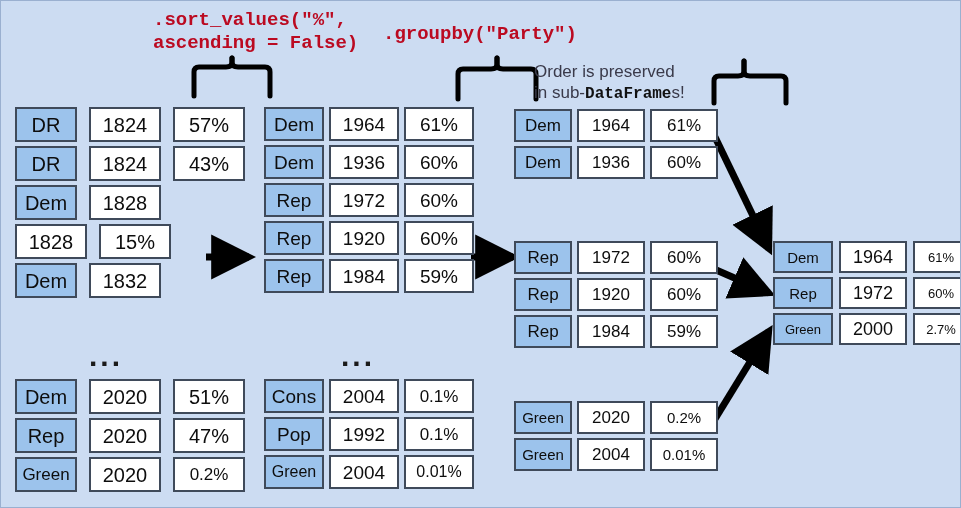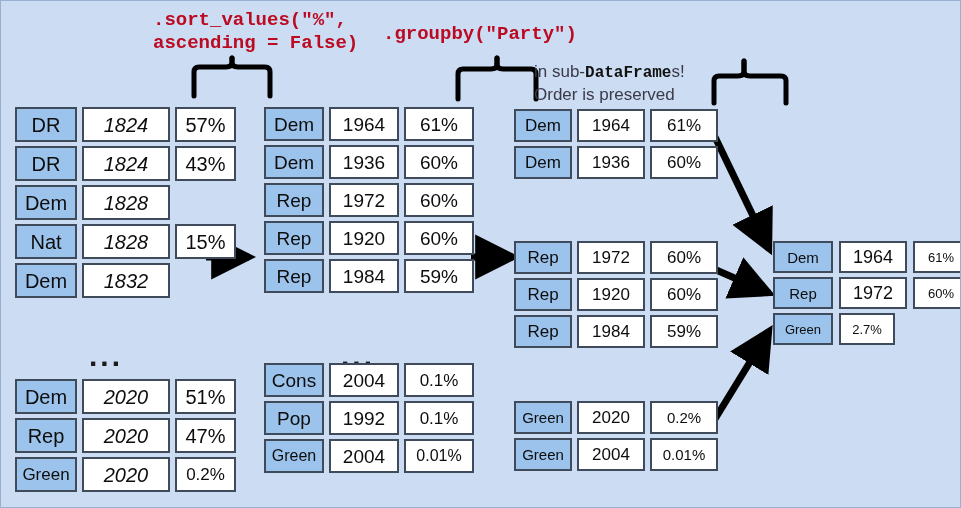--- a/index.html
+++ b/index.html
@@ -26,23 +26,23 @@
     display:flex;align-items:center;justify-content:center;
     font-family:"Liberation Sans", sans-serif;
     line-height:1;
   }
   .cell.party{background:#9cc3ec;}
   .cell.val{background:#ffffff;}
 
   
   .sz-lg .cell{height:35px;font-size:20px;margin:0 0 4px 0;}
   .sz-lg .cell.c0{width:62px;}
-  .sz-lg .cell.c1{width:88px;font-style:italic;}
-  .sz-lg .cell.c2{width:61px;}
-  .sz-lg .row{gap:5px;align-items:flex-end;}
+  .sz-lg .cell.c1{width:72px;}
+  .sz-lg .cell.c2{width:72px;}
+  .sz-lg .row{gap:12px;align-items:flex-end;}
 
   .sz-md .cell{height:34px;font-size:19px;margin:0 0 4px 0;}
   .sz-md .cell.c0{width:60px;}
   .sz-md .cell.c1{width:70px;}
   .sz-md .cell.c2{width:70px;}
   .sz-md .row{gap:5px;}
 
   .sz-sm .cell{height:33px;font-size:17px;margin:0 0 4px 0;}
   .sz-sm .cell.c0{width:58px;}
   .sz-sm .cell.c1{width:68px;}
@@ -135,41 +135,40 @@
     <g>
       <line x1="714" y1="418" x2="768" y2="330" stroke="#000" stroke-width="7" marker-end="url(#ah)"></line>
     </g>
   </svg>
 
   <div class="code-label" style="left:152px;top:8px;">.sort_values("%",
 ascending = False)</div>
   <div class="code-label" style="left:382px;top:22px;">.groupby("Party")</div>
 
   <div class="note" style="left:533px;top:60px;">
+    <div>Order is preserved</div>
     <div><span>in sub-</span><b>DataFrame</b><span>s!</span></div>
-    <div>Order is preserved</div>
   </div>
 
   <div class="df sz-lg" style="left:14px;top:106px;">
     <div class="row">
       <div class="cell party c0">DR</div>
       <div class="cell val c1">1824</div>
       <div class="cell val c2">57%</div>
     </div>
     <div class="row">
       <div class="cell party c0">DR</div>
       <div class="cell val c1">1824</div>
       <div class="cell val c2">43%</div>
     </div>
     <div class="row">
       <div class="cell party c0">Dem</div>
       <div class="cell val c1">1828</div>
     </div>
     <div class="row">
-      <div class="cell party c0">Nat</div>
       <div class="cell val c1">1828</div>
       <div class="cell val c2">15%</div>
     </div>
     <div class="row">
       <div class="cell party c0">Dem</div>
       <div class="cell val c1">1832</div>
     </div>
   </div>
 
   <div class="ellipsis" style="left:88px;top:340px;">...</div>
@@ -215,21 +214,21 @@
     </div>
     <div class="row">
       <div class="cell party c0">Rep</div>
       <div class="cell val c1">1984</div>
       <div class="cell val c2">59%</div>
     </div>
   </div>
 
   <div class="ellipsis" style="left:340px;top:340px;">...</div>
 
-  <div class="df sz-md" style="left:263px;top:362px;">
+  <div class="df sz-md" style="left:263px;top:378px;">
     <div class="row">
       <div class="cell party c0">Cons</div>
       <div class="cell val c1">2004</div>
       <div class="cell val c2" style="font-size:17px;">0.1%</div>
     </div>
     <div class="row">
       <div class="cell party c0">Pop</div>
       <div class="cell val c1">1992</div>
       <div class="cell val c2" style="font-size:17px;">0.1%</div>
     </div>
@@ -290,17 +289,18 @@
       <div class="cell val c1">1964</div>
       <div class="cell val c2">61%</div>
     </div>
     <div class="row">
       <div class="cell party c0">Rep</div>
       <div class="cell val c1">1972</div>
       <div class="cell val c2">60%</div>
     </div>
     <div class="row">
       <div class="cell party c0" style="font-size:13px;">Green</div>
+      <div class="cell val c1">2000</div>
       <div class="cell val c2">2.7%</div>
     </div>
   </div>
 
 </div>
 
 </body></html>

